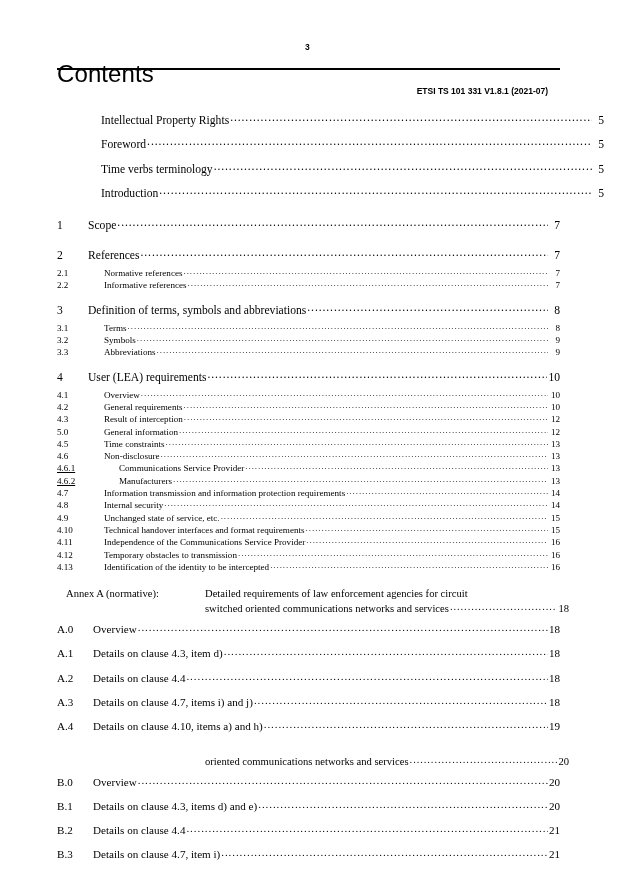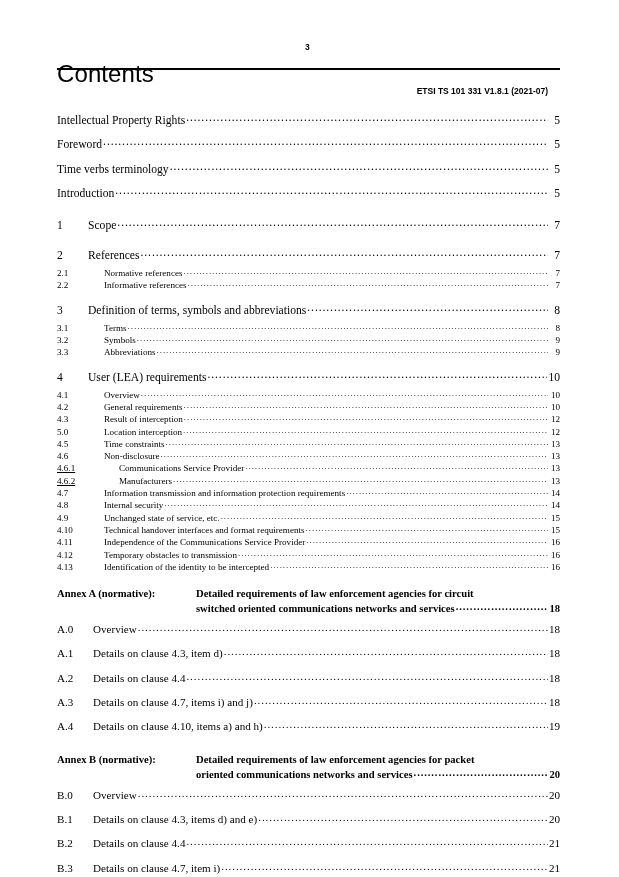--- a/index.html
+++ b/index.html
@@ -112,20 +112,21 @@
     flex: 0 0 auto;
     text-align: right;
     min-width: 11px;
   }
 
   
   .row.front {
     font-size: 11.6px;
     height: 24.6px;
     align-items: baseline;
+    margin-left: 44px;
   }
   .row.front .txt { padding-left: 0; }
 
   
   .row.lvl1 {
     font-size: 11.6px;
     height: 19.2px;
   }
   .row.lvl1 .num { width: 31px; }
 
@@ -144,23 +145,24 @@
   .row.lvl3 .num { width: 62px; text-decoration: underline; }
 
   
   .gap-sm { height: 7px; }
   .gap-md { height: 11px; }
   .gap-lg { height: 15px; }
 
   
   .annex {
     font-family: "Liberation Serif", serif;
-    font-weight: bold;
+    font-weight: normal;
     font-size: 10.6px;
     width: 503px;
+    margin-left: 9px;
   }
   .annex .aline {
     display: flex;
     align-items: baseline;
     white-space: nowrap;
     overflow: hidden;
     height: 13.5px;
   }
   .annex .alabel {
     flex: 0 0 auto;
@@ -307,21 +309,21 @@
       <span class="pg">10</span>
     </div>
     <div class="row lvl2">
       <span class="num">4.3</span>
       <span class="txt">Result of interception </span>
       <span class="leader"></span>
       <span class="pg">12</span>
     </div>
     <div class="row lvl2">
       <span class="num">5.0</span>
-      <span class="txt">Location interception</span>
+      <span class="txt">General information</span>
       <span class="leader"></span>
       <span class="pg">12</span>
     </div>
     <div class="row lvl2">
       <span class="num">4.5</span>
       <span class="txt">Time constraints </span>
       <span class="leader"></span>
       <span class="pg">13</span>
     </div>
     <div class="row lvl2">
@@ -429,24 +431,20 @@
     <div class="row annexsub">
       <span class="num">A.4</span>
       <span class="txt">Details on clause 4.10, items a) and h)</span>
       <span class="leader"></span>
       <span class="pg">19</span>
     </div>
 
     <div class="gap-md"></div>
 
     <div class="annex">
-      <div class="aline">
-        <span class="alabel">Annex B (normative):</span>
-        <span class="atitle">Detailed requirements of law enforcement agencies for packet</span>
-      </div>
       <div class="aline second">
         <span class="alabel"></span>
         <span class="atitle">oriented communications networks and services</span>
         <span class="leader"></span>
         <span class="pg">20</span>
       </div>
     </div>
 
     <div class="gap-sm"></div>
 

